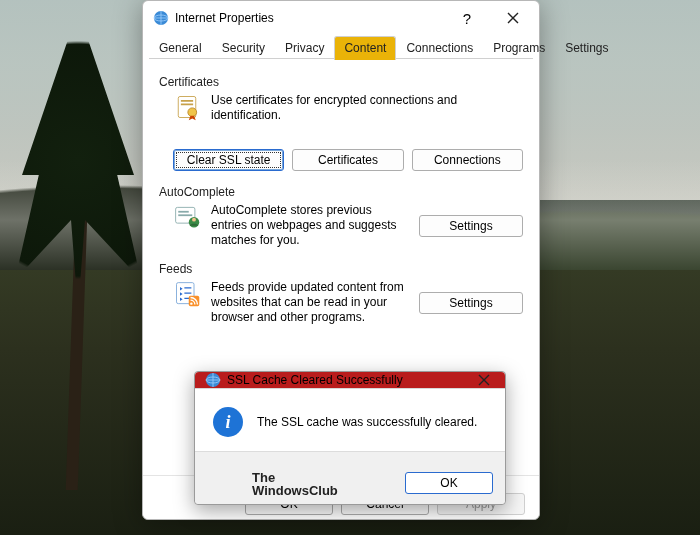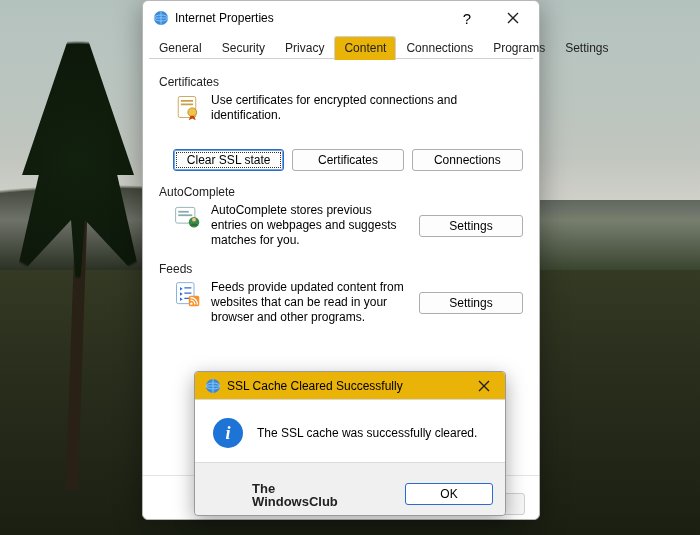--- a/index.html
+++ b/index.html
@@ -110,21 +110,21 @@
   
   .msg {
     position:absolute;
     left:51px; top:312px;
     width:312px;
     background:#f0f0f0;
     border:1px solid #9a9a9a;
     border-radius:4px;
     box-shadow:0 6px 20px rgba(0,0,0,0.35);
   }
-  .msg .titlebar { height:28px; background:#eab308; border-bottom:1px solid #d8d8d8; border-radius:4px 4px 0 0;}
+  .msg .titlebar { height:17px; background:#b91c1c; border-bottom:1px solid #d8d8d8; border-radius:4px 4px 0 0;}
   .msg .title-text { font-size:12px;}
   .msg-body {
     display:flex; align-items:center; gap:14px;
     padding:18px 18px 14px 18px; background:#fff;
   }
   .info-icon {
     width:30px; height:30px; border-radius:50%; background:#1e73d6;
     display:flex; align-items:center; justify-content:center;
     color:#fff; font-family:Georgia,serif; font-style:italic; font-weight:bold; font-size:18px;
   }

